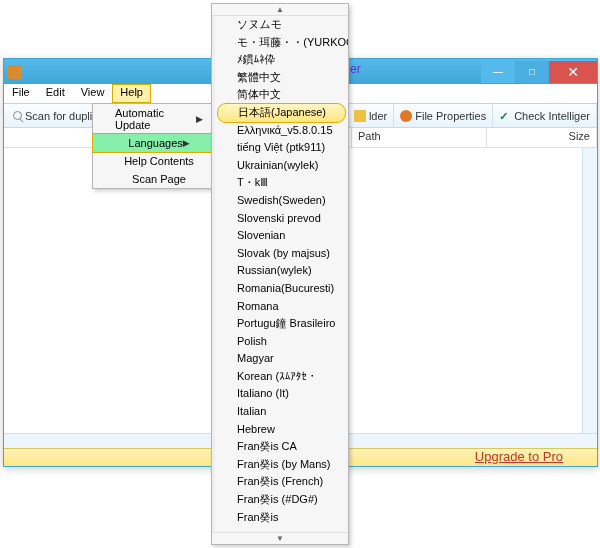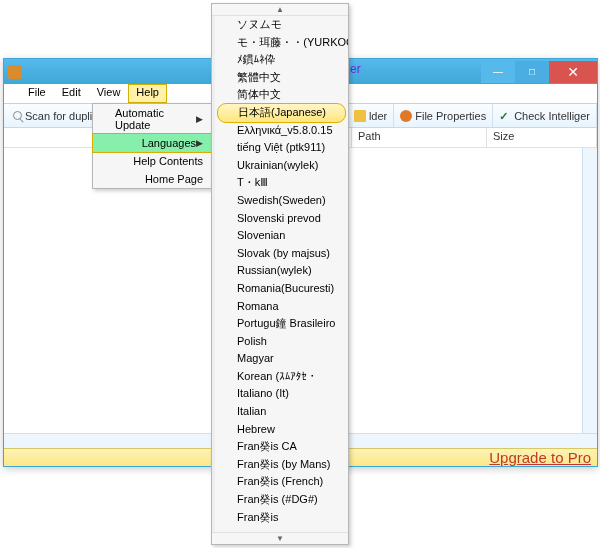--- a/index.html
+++ b/index.html
@@ -16,48 +16,48 @@
     color: #fff; font-size: 12px; padding-left: 4px;
   }
   .titlebar .left { display: flex; align-items: center; gap: 6px; }
   .titlebar .icon { width: 14px; height: 14px; background: #d98c2e; border-radius: 2px; }
   .winbtns { display: flex; }
   .winbtn { width: 34px; height: 22px; display: flex; align-items: center; justify-content: center; color: #fff; font-size: 10px; }
   .winbtn.min { background: #56b9ec; }
   .winbtn.max { background: #4aaee3; }
   .winbtn.close { width: 48px; background: #d9534f; font-size: 14px; }
 
-  .menubar { height: 20px; background: #fff; border-bottom: 1px solid #d0d0d0; display: flex; font-size: 11px; padding-left: 16px; }
+  .menubar { height: 20px; background: #fff; border-bottom: 1px solid #d0d0d0; display: flex; font-size: 11px; }
   .menubar .mitem { padding: 2px 8px; cursor: default; }
   .menubar .mitem.active { background: #fff1a8; border: 1px solid #d5b000; padding: 1px 7px; }
 
   .toolbar { height: 24px; background: linear-gradient(#fafdff,#e8f4fe); border-bottom: 1px solid #c7d8e8; display: flex; align-items: center; font-size: 11px; color: #333; padding-left: 3px; }
   .tbtn { display: flex; align-items: center; gap: 3px; padding: 2px 6px; border-right: 1px solid #d0e0ee; height: 100%; }
   .tbtn .tico { width: 12px; height: 12px; }
   .tbtn .tico.mag { border: 1px solid #888; border-radius: 50%; position: relative; width:9px;height:9px; }
   .tbtn .tico.mag::after { content:""; position:absolute; width:5px;height:1px;background:#888; transform:rotate(45deg); bottom:-2px; right:-3px; }
   .tico.folder { background:#f0c040; border-radius:1px; }
   .tico.prop { background:#e07828; border-radius:50%; }
   .tico.check { color:#1e7e34; font-weight:bold; }
 
   .headers { height: 20px; display: flex; background: #fff; border-bottom: 1px solid #e0e0e0; font-size: 11px; color: #333; }
   .headers .col { border-right: 1px solid #e0e0e0; padding: 2px 6px; }
   .content { flex: 1; background: #fff; height: calc(100% - 25px - 20px - 24px - 20px - 18px); position:relative; }
   .vscroll { position:absolute; right:0; top:0; bottom:0; width:15px; background:#eef6fd; border-left:1px solid #d0e0ee; }
   .hscroll { position:absolute; left:0; right:0; bottom:18px; height:15px; background:#eef6fd; border-top:1px solid #d0e0ee; }
-  .statusbar { position:absolute; bottom:0; left:0; right:0; height:18px; background:linear-gradient(#fdf2b7,#fce886); border-top:1px solid #d8c864; display:flex; justify-content:flex-end; padding:0 6px; font-size:15px; }
+  .statusbar { position:absolute; bottom:0; left:0; right:0; height:18px; background:linear-gradient(#fdf2b7,#fce886); border-top:1px solid #d8c864; display:flex; justify-content:flex-end; padding:0 34px; font-size:13px; }
   .statusbar a { color:#c0392b; text-decoration:underline; }
 
   
   .helpmenu {
     position: absolute; left: 92px; top: 103px; width: 120px;
     background: #f6f6f6; border: 1px solid #b6b6b6; box-shadow: 2px 2px 4px rgba(0,0,0,0.2);
     font-size: 11px; z-index: 10;
   }
-  .helpmenu .hrow { display:flex; align-items:center; justify-content:flex-end; padding:3px 8px 3px 22px; position:relative; }
+  .helpmenu .hrow { display:flex; align-items:center; justify-content:center; padding:3px 8px 3px 22px; position:relative; }
   .helpmenu .hrow.hover { background:#86efac; border:1px solid #d5b000; margin:-1px; padding:3px 8px 3px 22px; }
   .helpmenu .hrow .arrow { font-size:9px; color:#333; }
 
   
   .langmenu {
     position:absolute; left:211px; top:3px; width:138px; height:542px;
     background:#f6f6f6; border:1px solid #b6b6b6; box-shadow:2px 2px 4px rgba(0,0,0,0.2);
     font-size:11px; z-index:20; display:flex; flex-direction:column;
   }
   .langmenu .scrollupdown { height:12px; display:flex;align-items:center;justify-content:center; color:#666; font-size:8px; border-bottom:1px solid #e0e0e0; }
@@ -105,21 +105,21 @@
     </div>
     <div class="tbtn">
       <span class="tico check">✓</span>
       <span>Check Intelliger</span>
     </div>
   </div>
 
   <div class="headers">
     <div class="col" style="width:348px"></div>
     <div class="col" style="width:135px">Path</div>
-    <div class="col" style="flex:1;text-align:left">Size</div>
+    <div class="col" style="flex:1;text-align:right">Size</div>
   </div>
 
   <div class="content">
     <div class="vscroll"></div>
   </div>
 
   <div class="hscroll"></div>
 
   <div class="statusbar">
     <a href="#">Upgrade to Pro</a>
@@ -134,21 +134,21 @@
     <span class="arrow">▶</span>
   </div>
   <div class="hrow hover">
     <span>Languages</span>
     <span class="arrow">▶</span>
   </div>
   <div class="hrow">
     <span>Help Contents</span>
   </div>
   <div class="hrow">
-    <span>Home Page</span>
+    <span>Scan Page</span>
   </div>
 </div>
 
 <div class="langmenu">
   <div class="scrollupdown">▲</div>
   <div class="items" id="lang-items">
       <div class="lrow">ソヌムモ</div>
       <div class="lrow">モ・珥藤・・(YURKOG)</div>
       <div class="lrow">ﾒ鏆ﾑﾈ伜</div>
       <div class="lrow">繁體中文</div>

